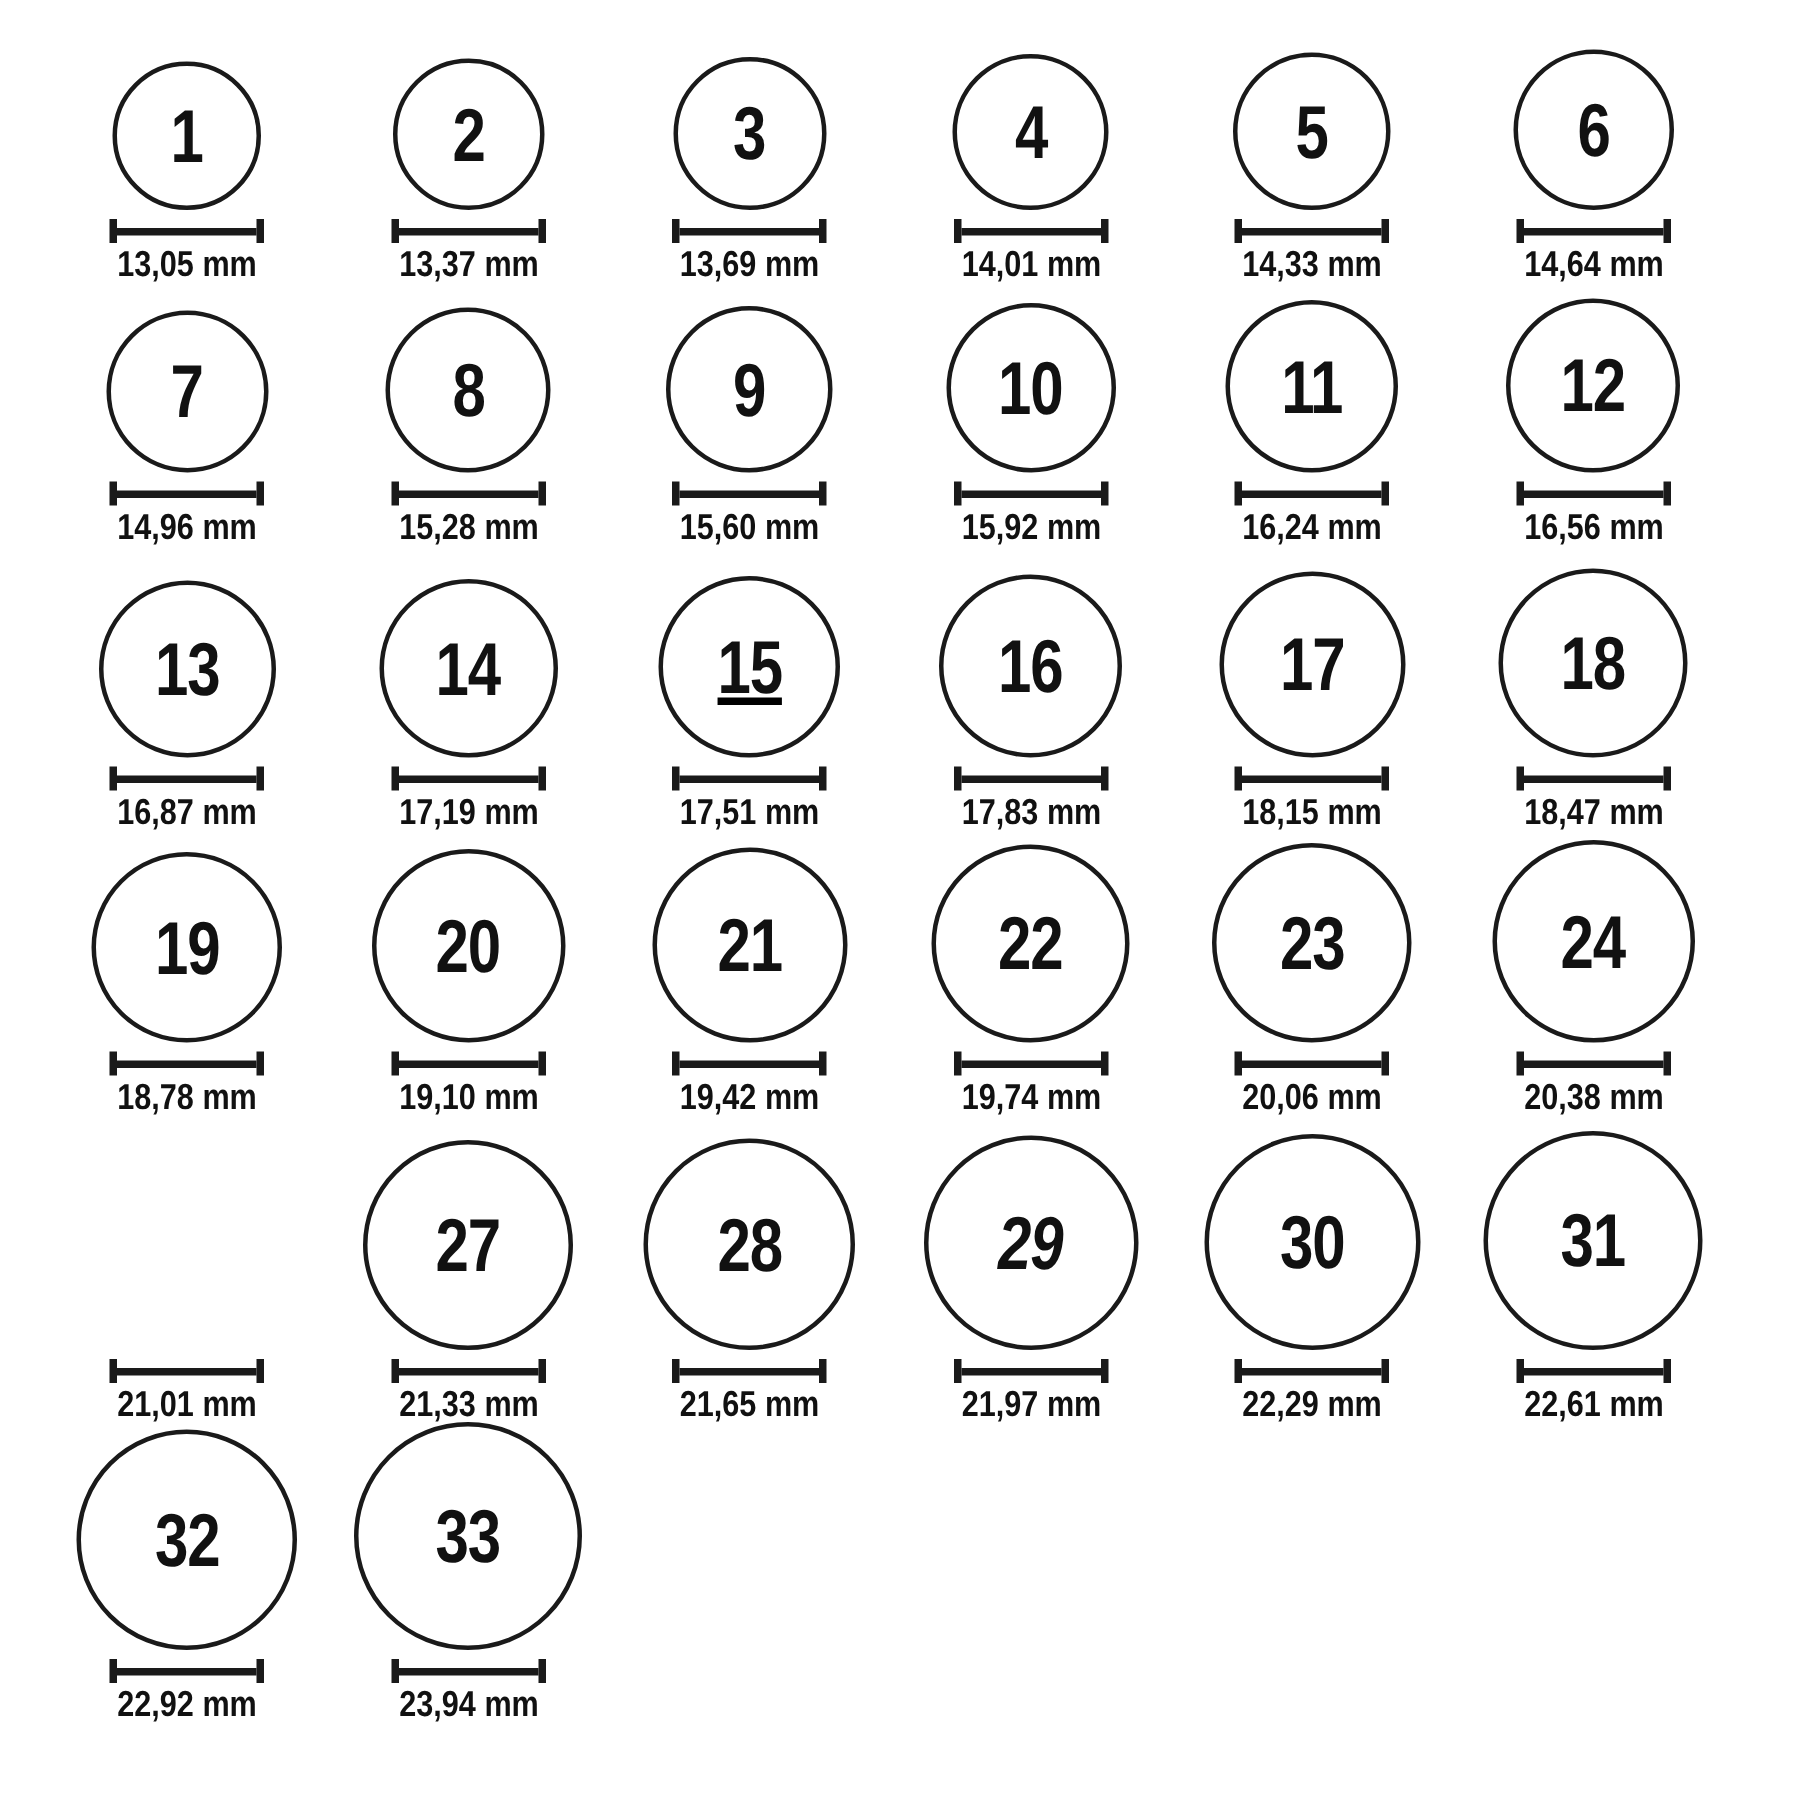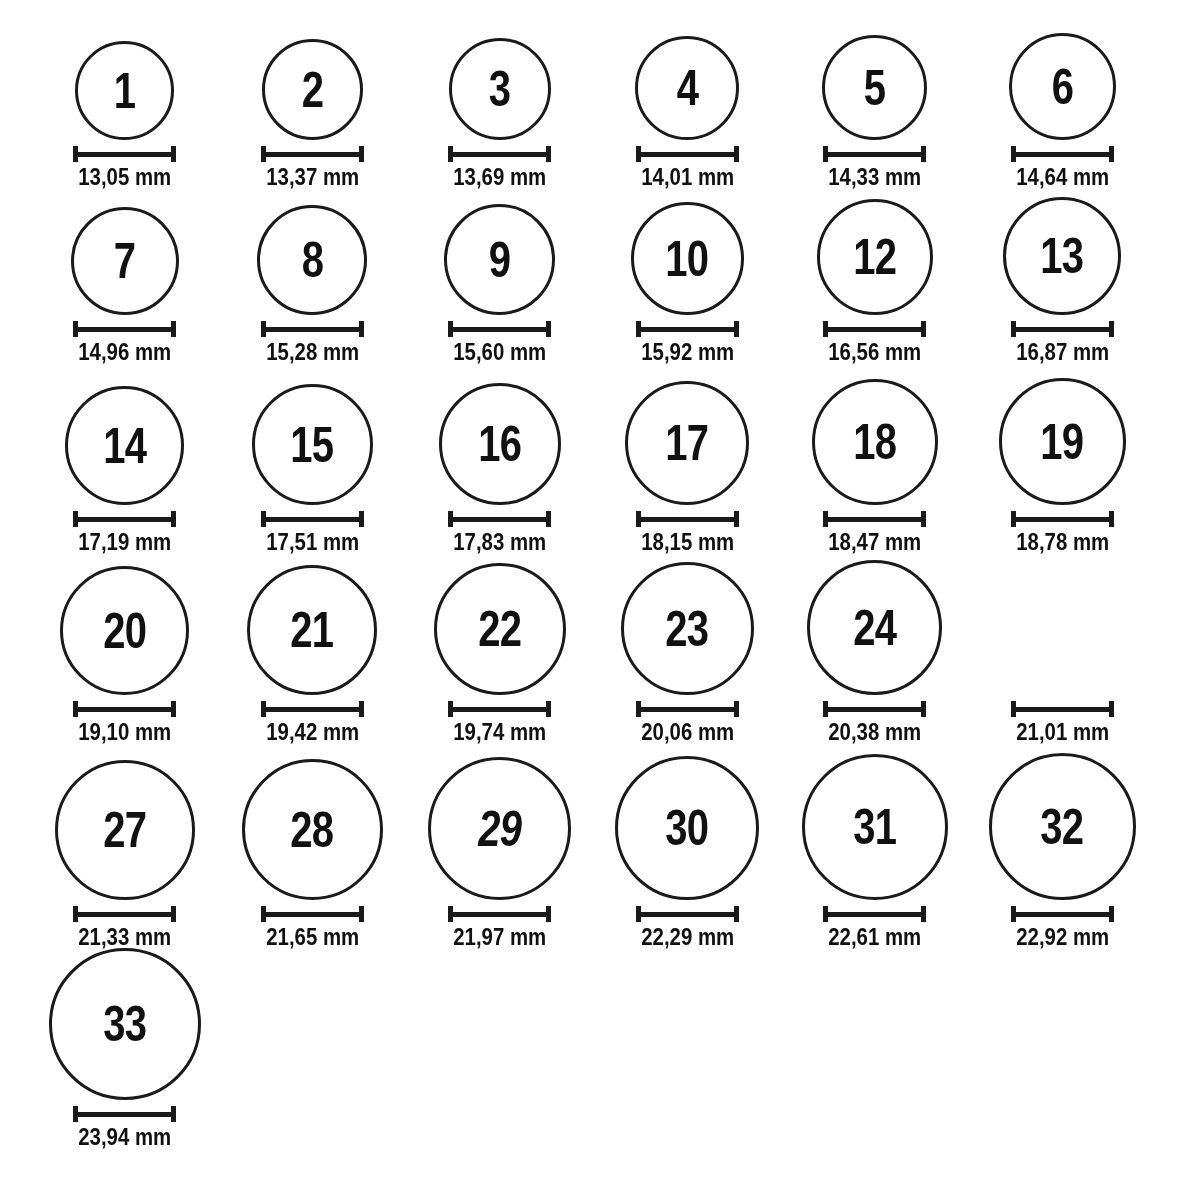--- a/index.html
+++ b/index.html
@@ -186,20 +186,31 @@
       <span class="num">10</span>
     </div>
     <div class="ruler">
       <span class="tick"></span>
       <span class="rline"></span>
       <span class="tick"></span>
     </div>
     <span class="dlabel">15,92 mm</span>
   </div>
     <div class="cell">
+    <div class="circle" style="width: 115px; height: 115px;">
+      <span class="num">11</span>
+    </div>
+    <div class="ruler">
+      <span class="tick"></span>
+      <span class="rline"></span>
+      <span class="tick"></span>
+    </div>
+    <span class="dlabel">16,24 mm</span>
+  </div>
+    <div class="cell">
     <div class="circle" style="width: 116px; height: 116px;">
       <span class="num">12</span>
     </div>
     <div class="ruler">
       <span class="tick"></span>
       <span class="rline"></span>
       <span class="tick"></span>
     </div>
     <span class="dlabel">16,56 mm</span>
   </div>
@@ -219,21 +230,21 @@
       <span class="num">14</span>
     </div>
     <div class="ruler">
       <span class="tick"></span>
       <span class="rline"></span>
       <span class="tick"></span>
     </div>
     <span class="dlabel">17,19 mm</span>
   </div>
     <div class="cell">
-    <div class="circle" style="width: 121px; height: 121px;">
+    <div class="circle" style="width: 121px; height: 121px; text-decoration: underline;">
       <span class="num">15</span>
     </div>
     <div class="ruler">
       <span class="tick"></span>
       <span class="rline"></span>
       <span class="tick"></span>
     </div>
     <span class="dlabel">17,51 mm</span>
   </div>
     <div class="cell">

